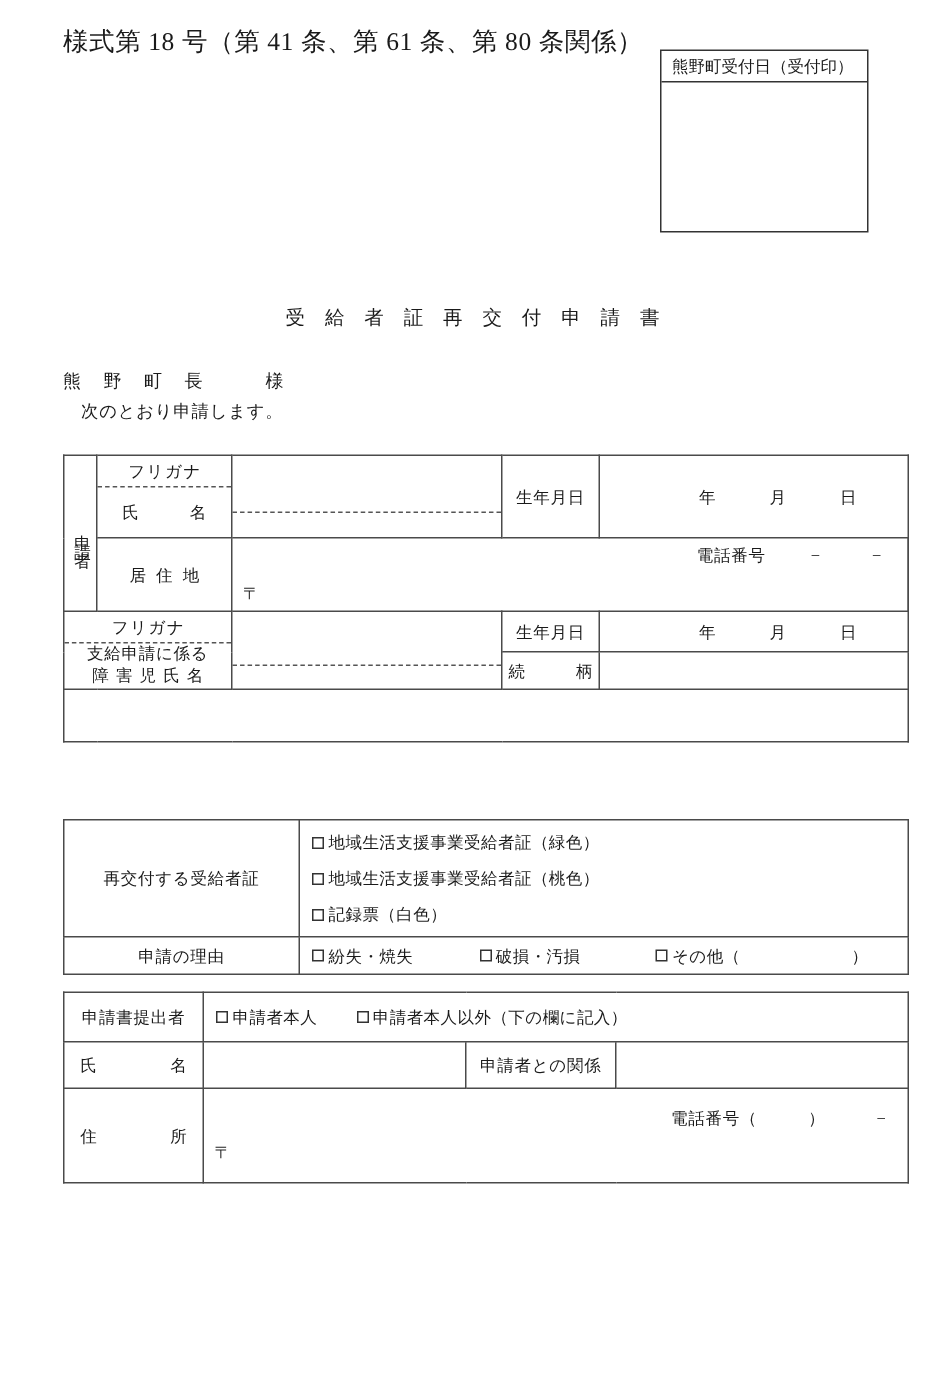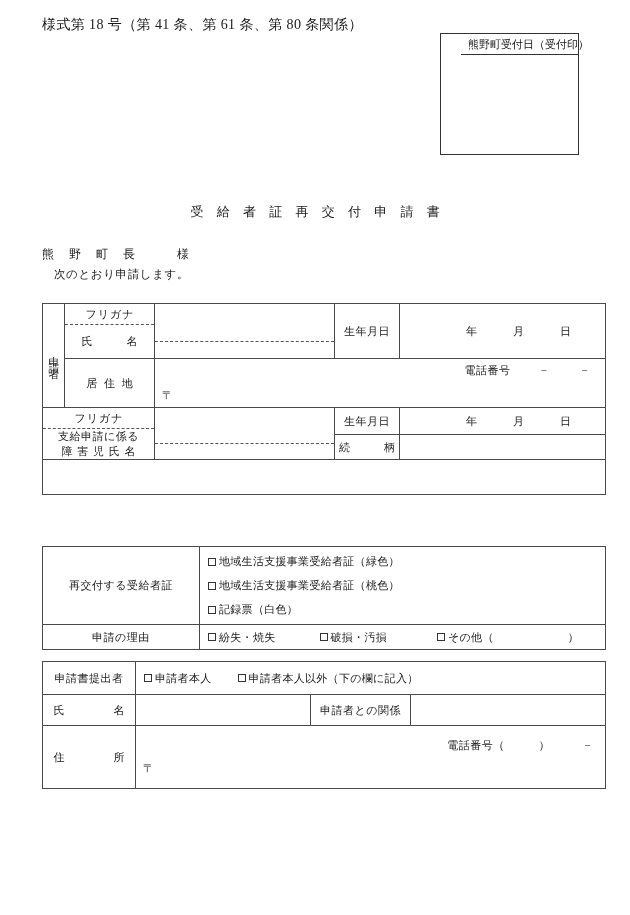--- a/index.html
+++ b/index.html
@@ -21,34 +21,33 @@
     inset: 0;
   }
 
   
   .abs { position: absolute; }
 
   
   .form-no {
     left: 42px;
     top: 16px;
-    font-size: 14px;
+    font-size: 17px;
     letter-spacing: 0.4px;
     white-space: nowrap;
   }
 
   
   .stamp-box {
     left: 440px;
     top: 33px;
     width: 139px;
     height: 122px;
     border: 1px solid #333;
     box-sizing: border-box;
-    padding-left: 20px;
   }
   .stamp-head {
     height: 21px;
     border-bottom: 1px solid #333;
     box-sizing: border-box;
     display: flex;
     align-items: center;
     padding-left: 7px;
     font-size: 11px;
     white-space: nowrap;

